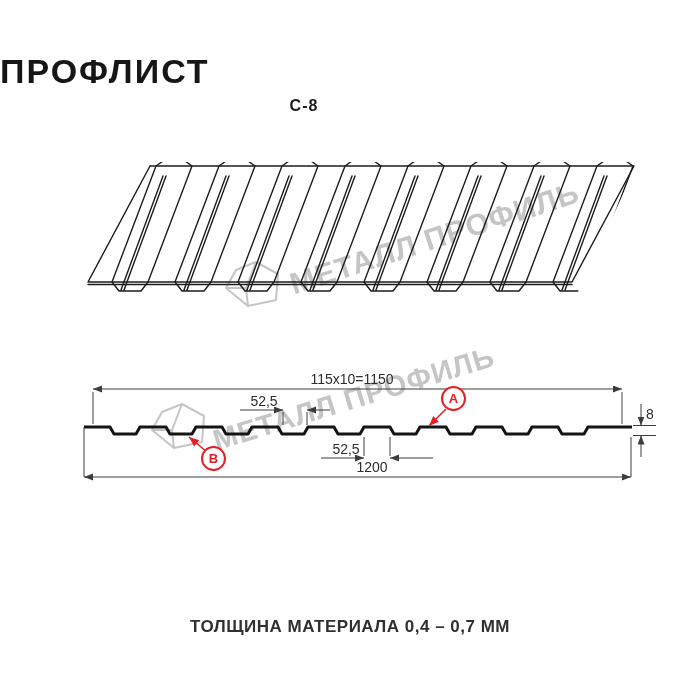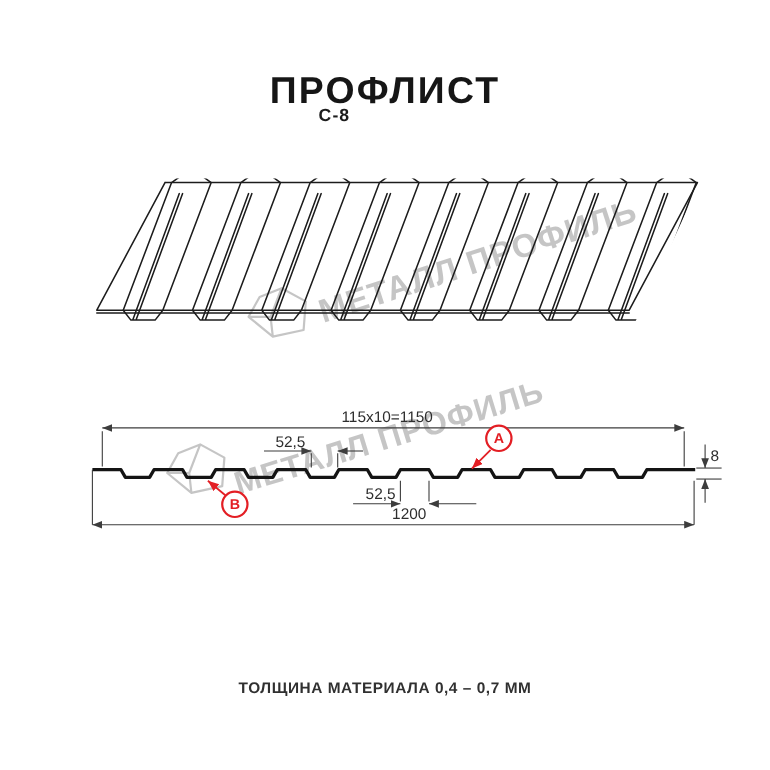--- a/index.html
+++ b/index.html
@@ -2,22 +2,22 @@
 <html><head>
 <meta charset="utf-8">
 <style>
   html,body{margin:0;padding:0;background:#fff;}
   .canvas{
     position:relative;width:700px;height:700px;background:#ffffff;
     font-family:"Liberation Sans", sans-serif;overflow:hidden;
   }
   .abs{position:absolute;}
   .page-title{
-    top:52px;left:0;width:700px;text-align:center;
-    font-size:34px;font-weight:800;letter-spacing:2px;color:#161616;margin-top:12px;
+    top:52px;left:0;width:700px;
+    font-size:34px;font-weight:800;letter-spacing:2px;color:#161616;
   }
   .page-subtitle{
     top:97px;left:0;width:608px;text-align:center;
     font-size:16px;font-weight:700;letter-spacing:1px;color:#1c1c1c;
   }
   .wm-text{
     color:rgba(150,150,150,0.55);font-weight:700;white-space:nowrap;
     transform-origin:0 50%;letter-spacing:1px;
   }
   .wm-top{left:291px;top:268px;font-size:30px;transform:rotate(-18deg);}
@@ -26,21 +26,21 @@
     color:#2e2e2e;font-size:14px;white-space:nowrap;
   }
   .center{transform:translateX(-50%);}
   .badge{
     width:21px;height:21px;border:2.5px solid #e31e24;border-radius:50%;
     background:#fff;display:flex;align-items:center;justify-content:center;
     font-size:13px;font-weight:700;color:#e31e24;box-sizing:content-box;
   }
   .footer-note{
     top:617px;left:0;width:700px;text-align:center;
-    font-size:14px;font-weight:700;letter-spacing:0.5px;color:#303030;
+    font-size:17px;font-weight:700;letter-spacing:0.5px;color:#303030;
   }
   svg{position:absolute;left:0;top:0;}
 </style>
 </head>
 <body>
 
 <div class="canvas">
 
   <div class="abs page-title">ПРОФЛИСТ</div>
   <div class="abs page-subtitle">С-8</div>

